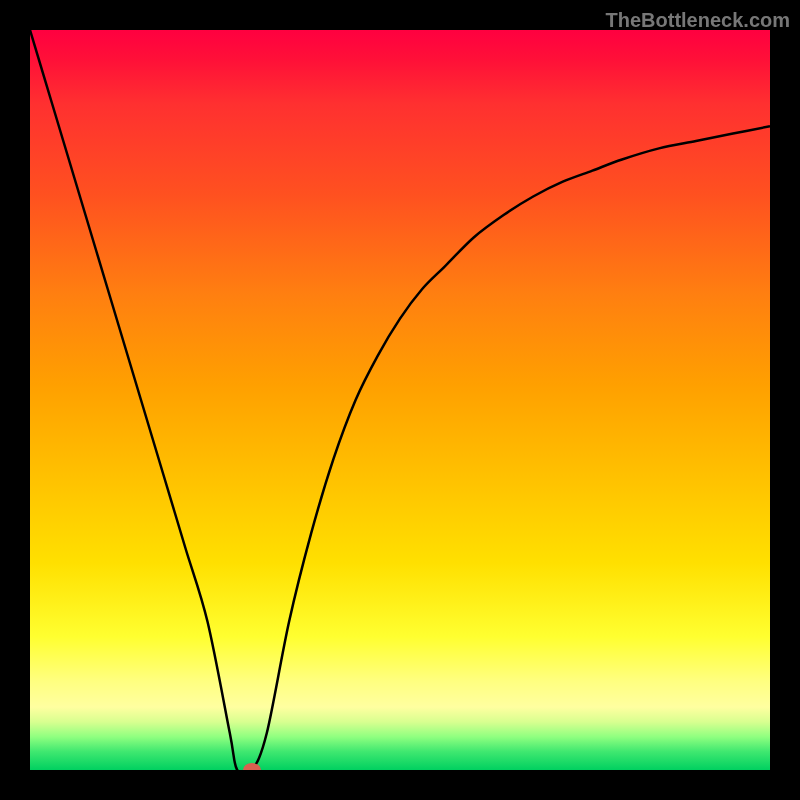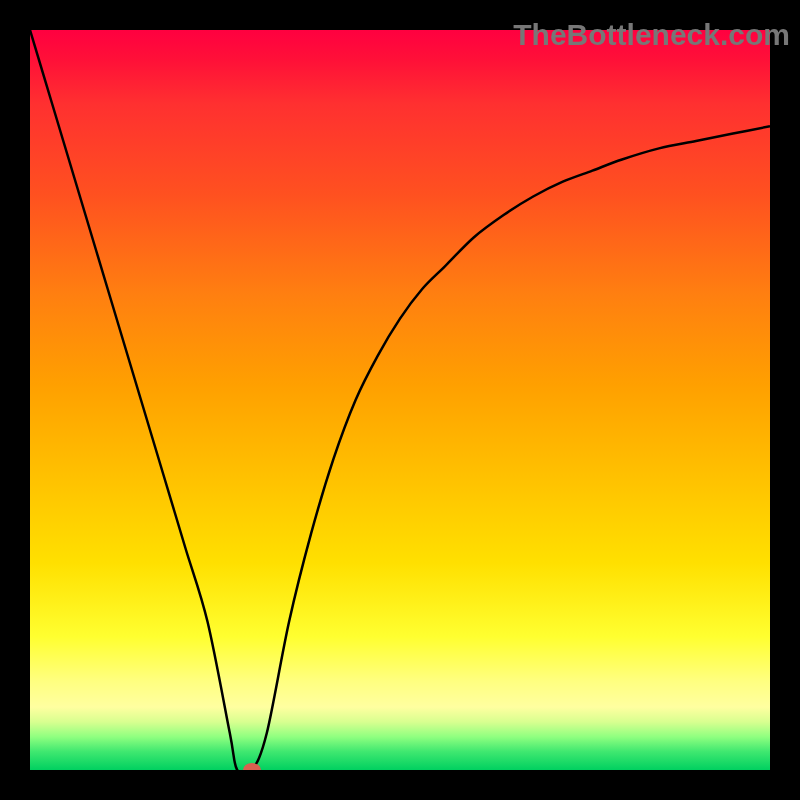--- a/index.html
+++ b/index.html
@@ -11,24 +11,24 @@
     font-family: Arial, Helvetica, sans-serif;
   }
   .container {
     position: relative;
     width: 800px;
     height: 800px;
     background: #000;
   }
   .attribution {
     position: absolute;
-    top: 18px;
+    top: 9px;
     right: 10px;
     color: #777;
-    font-size: 30px;
+    font-size: 20px;
     font-weight: bold;
     z-index: 20;
   }
   .plot-area {
     position: absolute;
     left: 30px;
     top: 30px;
     width: 740px;
     height: 740px;
     overflow: hidden;

